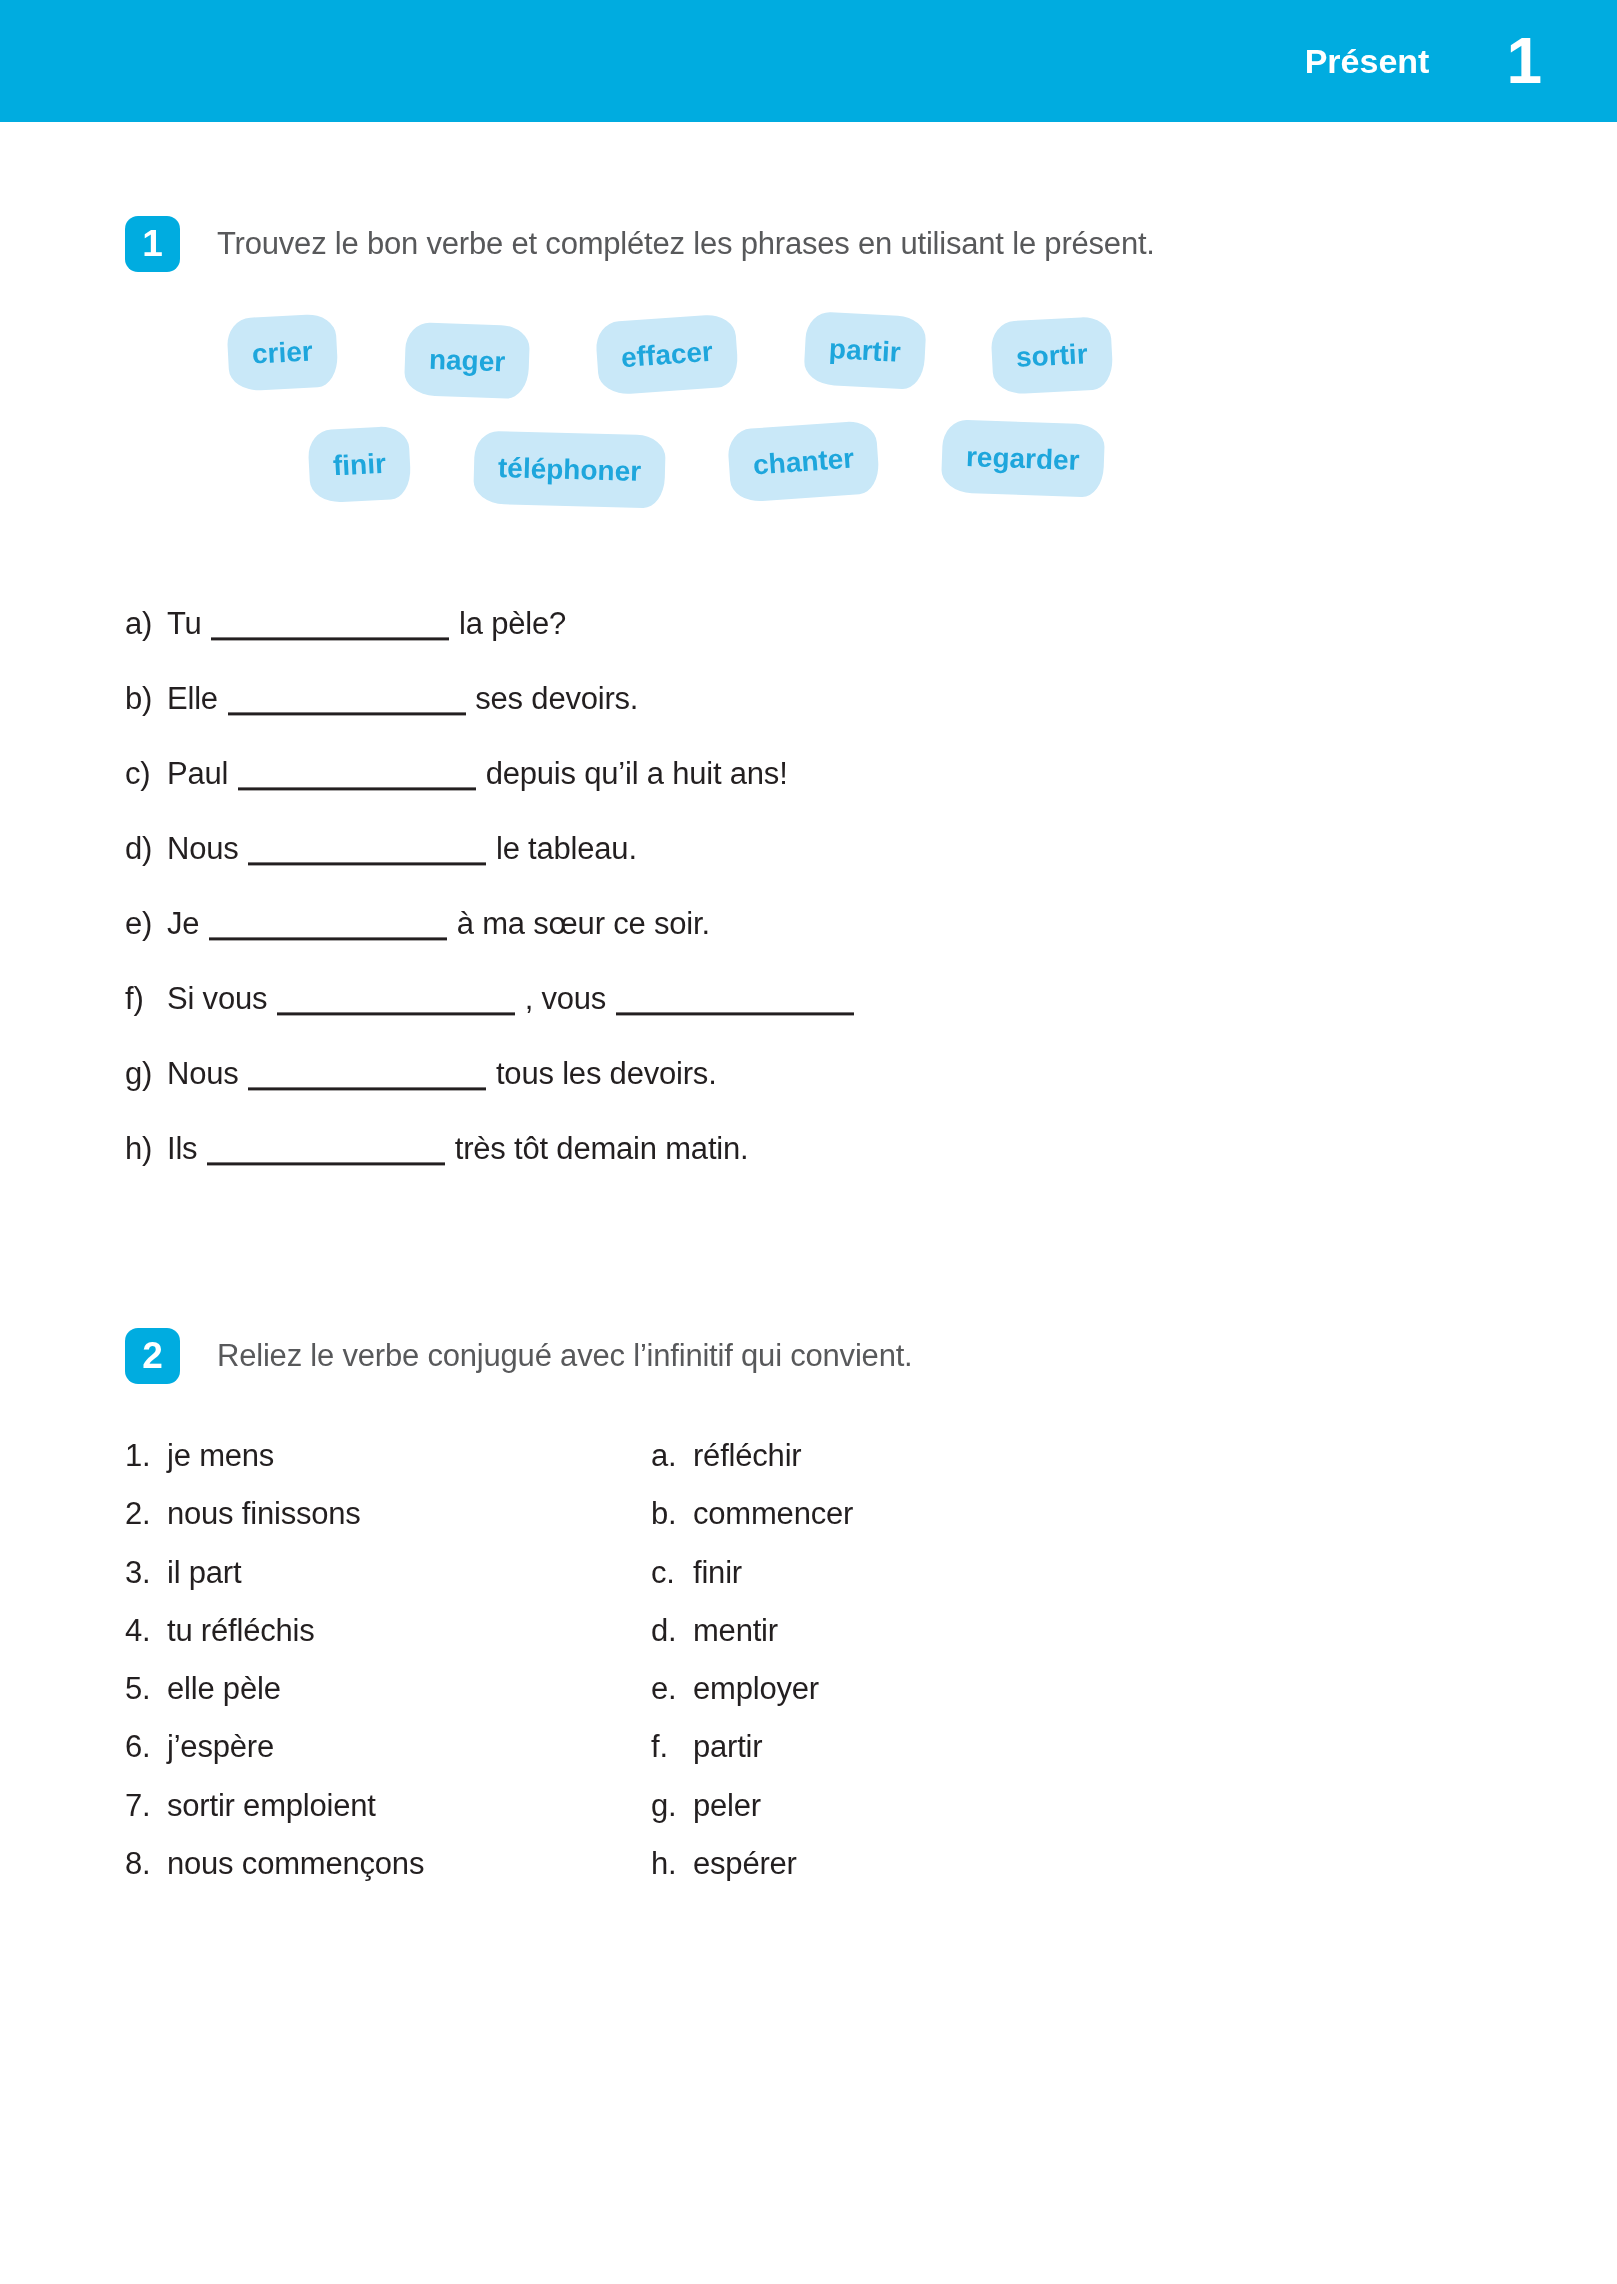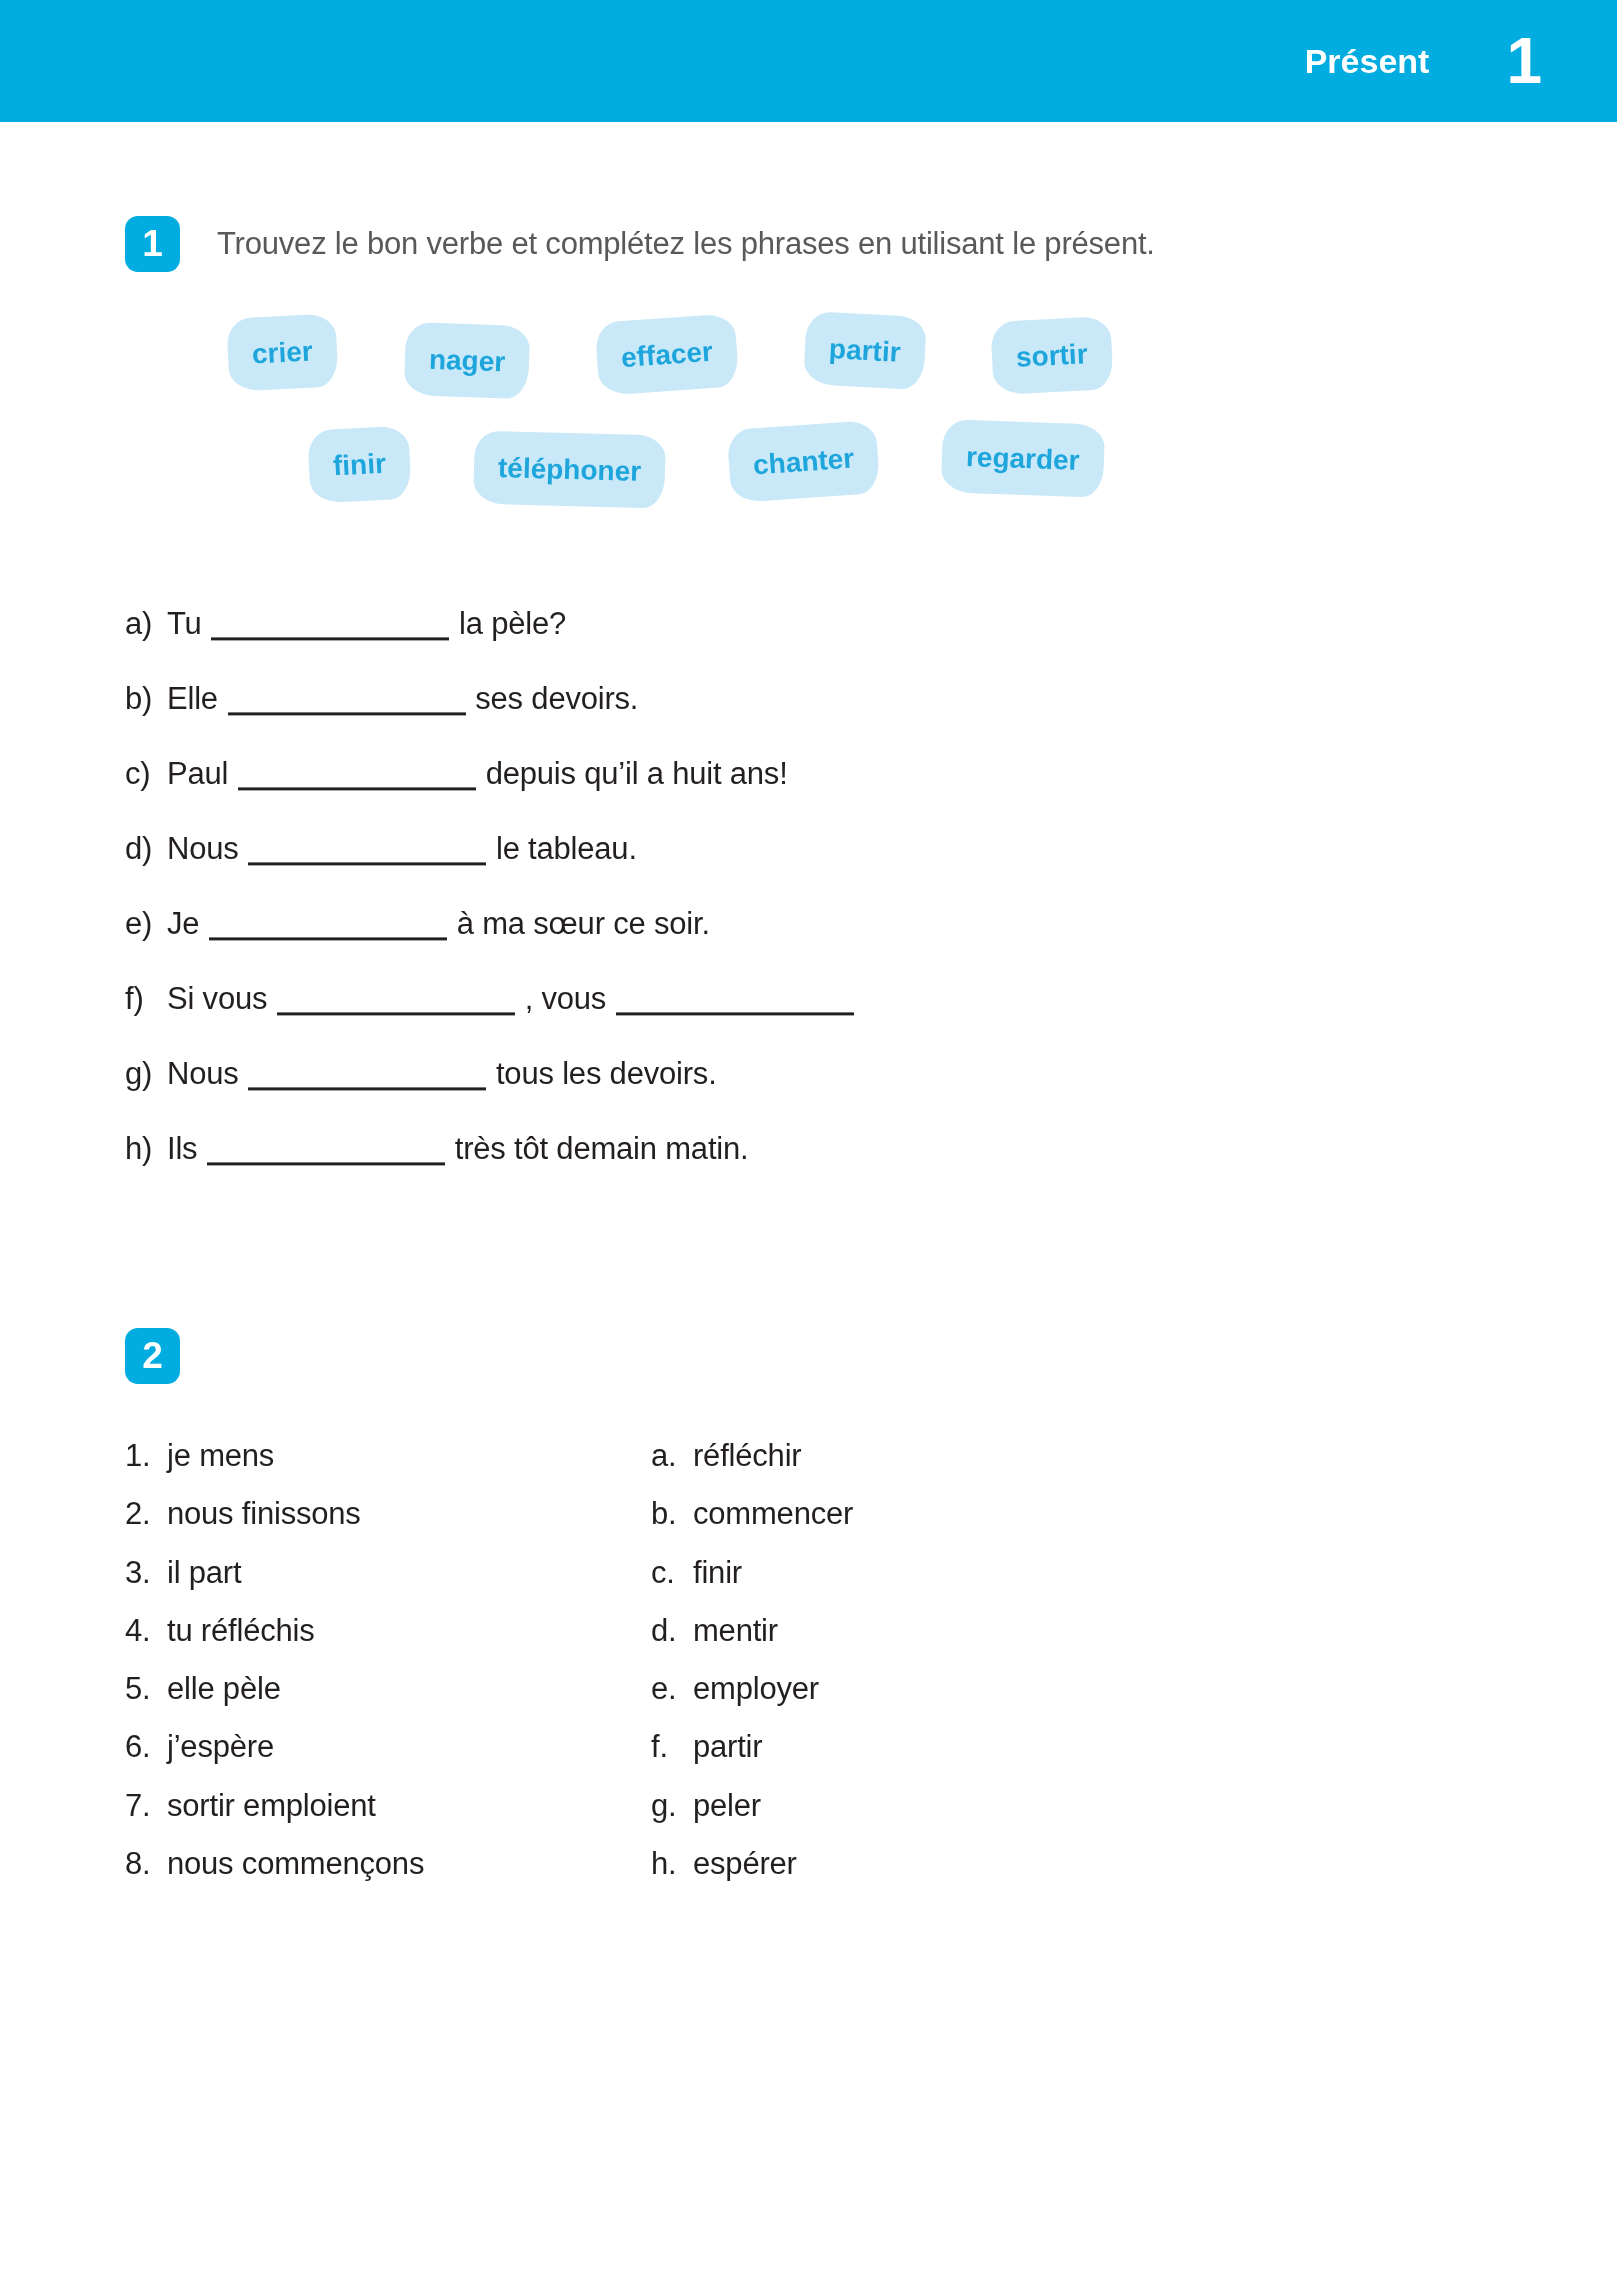--- a/index.html
+++ b/index.html
@@ -126,20 +126,21 @@
       <span class="s-text"><span>Nous</span><span class="blank"></span><span>tous les devoirs.</span></span>
     </li>
     <li class="sentence">
       <span class="s-label">h)</span>
       <span class="s-text"><span>Ils</span><span class="blank"></span><span>très tôt demain matin.</span></span>
     </li>
   </ol>
 
   <section class="ex-header ex2-header">
     <span class="badge">2</span>
+    <h2 class="instruction">Reliez le verbe conjugué avec l’infinitif qui convient.</h2>
   </section>
 
   <div class="match">
     <ol class="match-col-left">
       <li>
           <span class="m-num">1.</span>
           <span>je mens</span>
         </li>
       <li>
           <span class="m-num">2.</span>

